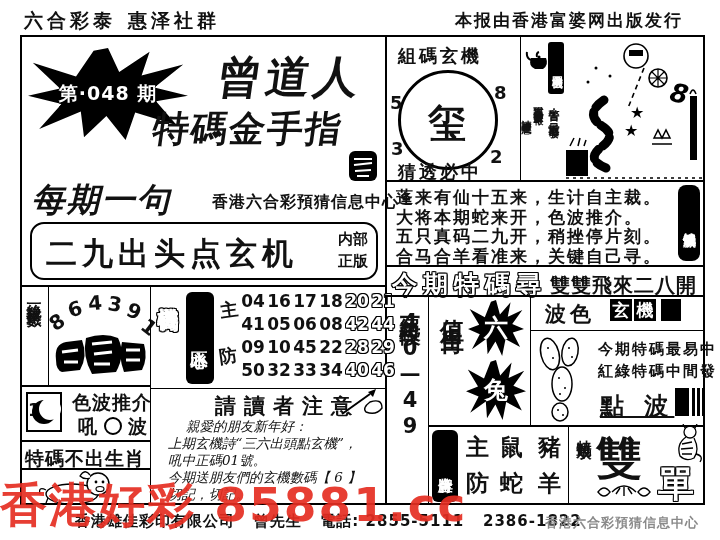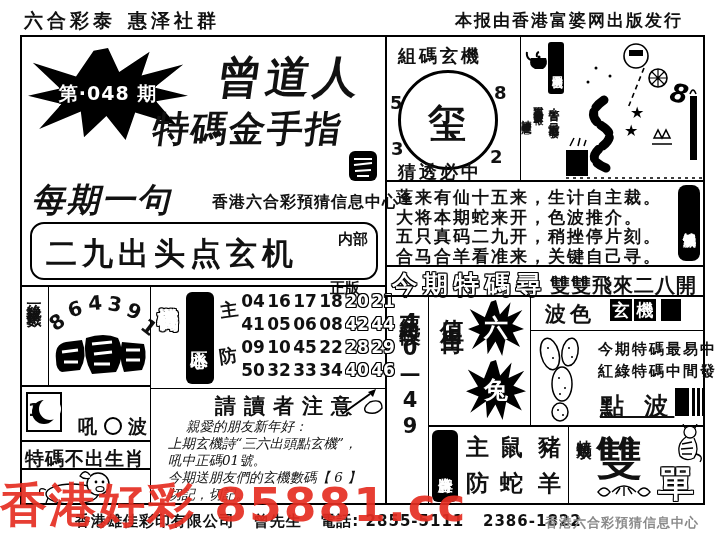--- a/index.html
+++ b/index.html
@@ -47,21 +47,21 @@
         <path d="M6 9 L24 9 M6 15 L24 13 M7 21 L23 20 M9 26 L21 26" stroke="#fff" stroke-width="2" fill="none"></path>
       </svg>
   </div>
 
   <div class="abs b" style="left:34px; top:178px; font-size:33px; transform:skewX(-14deg); letter-spacing:2px;">每期一句</div>
   <div class="abs b" style="left:212px; top:192px; font-size:16px; letter-spacing:1px;">香港六合彩預猜信息中心</div>
 
   <div class="abs" style="left:30px; top:222px; width:348px; height:58px; border:2px solid #000; border-radius:14px;">
     <div class="abs serif b" style="left:14px; top:9px; font-size:31px; letter-spacing:5px;">二九出头点玄机</div>
     <div class="abs b" style="right:8px; top:6px; font-size:15px;">内部</div>
-    <div class="abs b" style="right:16px; top:28px; font-size:15px;margin-top:27px;">正版</div>
+    <div class="abs b" style="right:8px; top:28px; font-size:15px;">正版</div>
   </div>
 
   <div class="abs hline" style="left:20px; top:285px; width:367px;"></div>
   <div class="abs vline" style="left:385px; top:35px; height:470px;"></div>
 
   <div class="abs vline" style="left:48px; top:285px; height:100px; width:1px;"></div>
   <div class="abs v b" style="left:24px; top:292px; font-size:15px; letter-spacing:2px;">绝殺一尾數</div>
   <div class="abs b" style="left:28px; top:400px; font-size:17px;">1</div>
 
   <div class="abs b" style="left:50px; top:310px; font-size:20px; transform:rotate(-35deg);">8</div>
@@ -79,20 +79,21 @@
     </svg>
   </div>
 
   <div class="abs hline" style="left:20px; top:385px; width:130px;"></div>
   <div class="abs" style="left:26px; top:392px; width:36px; height:40px; border:2px solid #000;">
     <div style="position:relative; width:24px; height:24px; margin:6px auto;">
       <div style="position:absolute; width:24px; height:24px; background:#000; border-radius:50%;"></div>
       <div style="position:absolute; left:7px; top:-2px; width:22px; height:22px; background:#fff; border-radius:50%;"></div>
     </div>
   </div>
+  <div class="abs b serif" style="left:72px; top:390px; font-size:19px; letter-spacing:1px;">色波推介</div>
   <div class="abs b serif" style="left:78px; top:414px; font-size:19px;">吼</div>
   <div class="abs" style="left:104px; top:417px; width:18px; height:18px; border:2px solid #000; border-radius:50%;"></div>
   <div class="abs b serif" style="left:128px; top:414px; font-size:19px;">波</div>
 
   <div class="abs hline" style="left:20px; top:440px; width:130px;"></div>
   <div class="abs b serif" style="left:25px; top:446px; font-size:19px; letter-spacing:1px;">特碼不出生肖</div>
   <div class="abs hline" style="left:20px; top:468px; width:130px;"></div>
 
   <div class="abs" style="left:30px; top:470px;">
     <svg width="110" height="34" viewBox="0 0 110 34">

